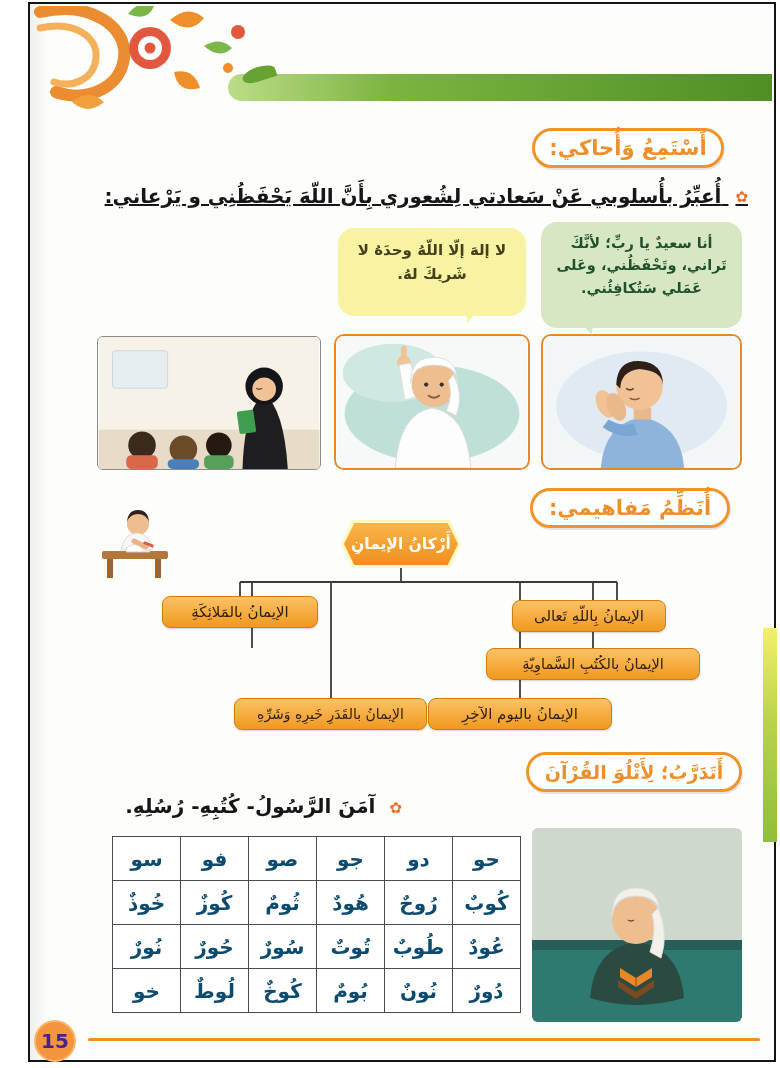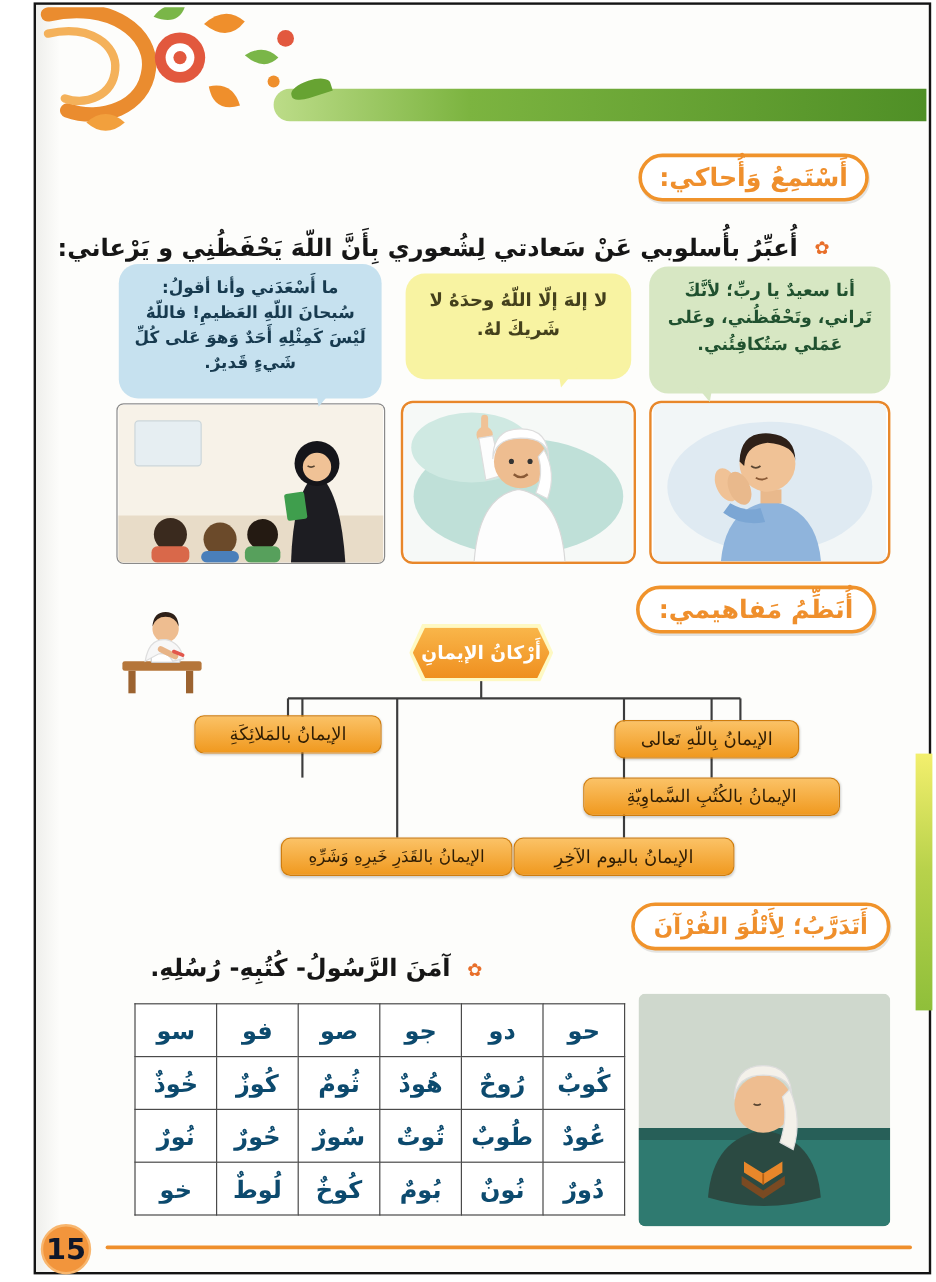--- a/index.html
+++ b/index.html
@@ -26,22 +26,22 @@
   
   .title-box { position:absolute; direction:rtl; background:#fff; border:3px solid #f0932b;
                border-radius:22px; color:#ef8f2c; font-weight:bold; font-size:21px;
                display:flex; align-items:center; justify-content:center; padding:3px 14px;
                box-shadow:1px 2px 0 rgba(0,0,0,0.10); z-index:2; white-space:nowrap; }
   #title-listen  { left:532px; top:128px; width:192px; height:40px; }
   #title-concept { left:530px; top:488px; width:200px; height:40px; }
   #title-recite  { left:526px; top:752px; width:216px; height:40px; font-size:19px; }
 
   
-  .instruction { position:absolute; left:48px; top:192px; width:700px; direction:rtl;
-                 text-align:left; font-size:20px; font-weight:bold; color:#161616; line-height:1.4; }
+  .instruction { position:absolute; left:48px; top:182px; width:700px; direction:rtl;
+                 text-align:right; font-size:20px; font-weight:bold; color:#161616; line-height:1.4;text-decoration:underline; }
   .lead-line   { position:absolute; left:100px; top:794px; width:302px; direction:rtl;
                  text-align:right; font-size:20px; font-weight:bold; color:#161616; }
   .flower { color:#e86f2a; margin-left:7px; font-size:15px; vertical-align:middle; }
 
   
   .bubble { position:absolute; direction:rtl; border-radius:16px; padding:10px 12px;
             font-weight:bold; text-align:center; z-index:2; }
   .bubble:after { content:""; position:absolute; width:0; height:0; border:9px solid transparent; }
   #bubble-green { left:541px; top:222px; width:201px; height:106px; background:#d7e7c3;
                   color:#20512f; font-size:14.5px; line-height:1.55; }
@@ -92,21 +92,21 @@
   .syll-table td { width:68px; height:44px; border:1.6px solid #4a4a4a; text-align:center;
                    font-size:20px; font-weight:bold; color:#0c4a6e; }
 
   
   #quran-scene { left:532px; top:828px; width:210px; height:194px; border-radius:6px; overflow:hidden; }
 
   
   .footer-line { position:absolute; left:88px; top:1038px; width:672px; height:3px;
                  background:#ef8f2c; border-radius:3px; z-index:3; }
   .page-badge { position:absolute; left:34px; top:1020px; width:42px; height:42px; border-radius:50%;
-                background:#f2953c; border:2px solid #f8b66e; color:#0f172a; font-size:24px; font-weight:bold;
+                background:#f2953c; border:2px solid #f8b66e; color:#4c1d95; font-size:20px; font-weight:bold;
                 display:flex; align-items:center; justify-content:center; z-index:6; }
 </style>
 </head>
 <body>
 
 <div class="page">
   <div class="paper"></div>
 
   <div class="green-band"></div>
   <div class="ornament">
@@ -135,23 +135,20 @@
   <div class="instruction">
     <span class="flower">✿</span>
     <span>أُعبِّرُ بأُسلوبي عَنْ سَعادتي لِشُعوري بِأَنَّ اللّهَ يَحْفَظُنِي و يَرْعاني:</span>
   </div>
 
   <div class="bubble" id="bubble-green">
     <span>أنا سعيدٌ يا ربِّ؛ لأنَّكَ تَراني، وتَحْفَظُني، وعَلى عَمَلي سَتُكافِئُني.</span>
   </div>
   <div class="bubble" id="bubble-yellow">
     <span>لا إلهَ إلّا اللّهُ وحدَهُ لا شَريكَ لهُ.</span>
-  </div>
-  <div class="bubble" id="bubble-blue">
-    <span>ما أَسْعَدَني وأنا أقولُ: سُبحانَ اللّهِ العَظيمِ! فاللّهُ لَيْسَ كَمِثْلِهِ أَحَدٌ وَهوَ عَلى كُلِّ شَيءٍ قَديرٌ.</span>
   </div>
 
   <div class="panel" id="panel-pray">
     <svg viewBox="0 0 200 136">
       <rect width="200" height="136" fill="#f2f6f7"></rect>
       <ellipse cx="100" cy="72" rx="88" ry="56" fill="#dfeaf2"></ellipse>
       <path d="M58 136 Q62 90 100 84 Q140 90 144 136 Z" fill="#8fb4dc"></path>
       <rect x="92" y="74" width="18" height="12" fill="#e9b98c"></rect>
       <circle cx="98" cy="52" r="24" fill="#f0c296"></circle>
       <path d="M74 50 Q75 24 100 26 Q122 28 122 50 Q121 36 98 34 Q79 36 78 54 Z" fill="#2e2018"></path>

